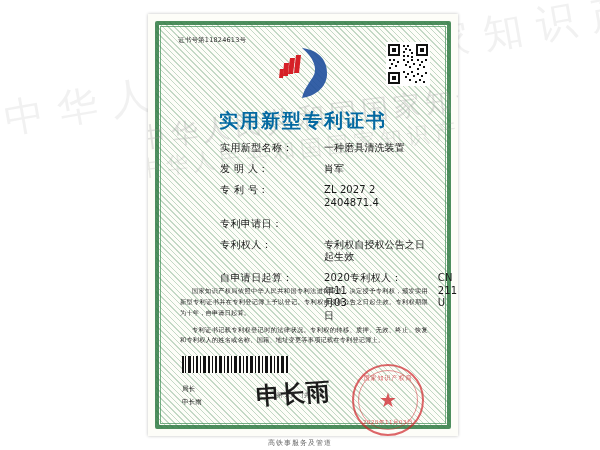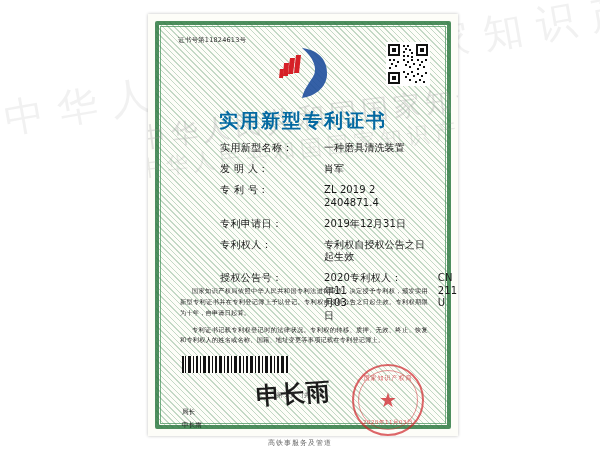--- a/index.html
+++ b/index.html
@@ -183,21 +183,21 @@
     position: absolute;
     left: 14px;
     top: 322px;
     width: 108px;
     height: 17px;
   }
 
   .sign-block {
     position: absolute;
     left: 14px;
-    top: 372px;
+    top: 349px;
     font-size: 6.6px;
     line-height: 1.9;
     color: #1a1a1a;
   }
 
   .signature {
     position: absolute;
     left: 88px;
     top: 344px;
     font-size: 24px;
@@ -376,32 +376,31 @@
         <div class="field-row">
           <div class="field-label">实用新型名称：</div>
           <div class="field-value">一种磨具清洗装置</div>
         </div>
         <div class="field-row">
           <div class="field-label">发 明 人：</div>
           <div class="field-value">肖军</div>
         </div>
         <div class="field-row">
           <div class="field-label">专 利 号：</div>
-          <div class="field-value">ZL 2019 2 2404871.4</div>
+          <div class="field-value">ZL 2027 2 2404871.4</div>
         </div>
         <div class="field-row">
           <div class="field-label">专利申请日：</div>
-          <div class="field-value">2019年12月31日</div>
         </div>
         <div class="field-row">
           <div class="field-label">专利权人：</div>
           <div class="field-value">专利权自授权公告之日起生效</div>
         </div>
         <div class="field-row">
-          <div class="field-label">授权公告号：</div>
+          <div class="field-label">自申请日起算：</div>
           <div class="field-value">2020年11月03日</div>
           <div class="field-label" style="width:58px;flex:0 0 58px;">专利权人：</div>
           <div class="field-value">CN 211834279 U</div>
         </div>
       </div>
 
       <div class="body-text">
         <p>国家知识产权局依照中华人民共和国专利法进行审查，决定授予专利权，颁发实用新型专利证书并在专利登记簿上予以登记。专利权自授权公告之日起生效。专利权期限为十年，自申请日起算。</p>
         <p>专利证书记载专利权登记时的法律状况。专利权的转移、质押、无效、终止、恢复和专利权人的姓名或名称、国籍、地址变更等事项记载在专利登记簿上。</p>
       </div>

